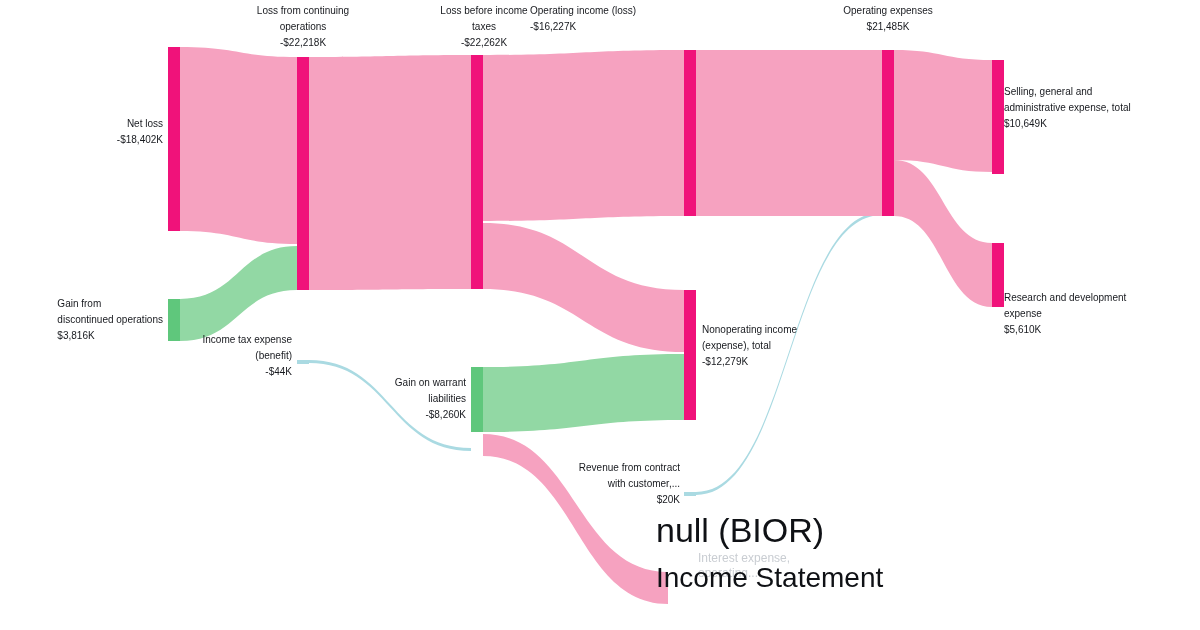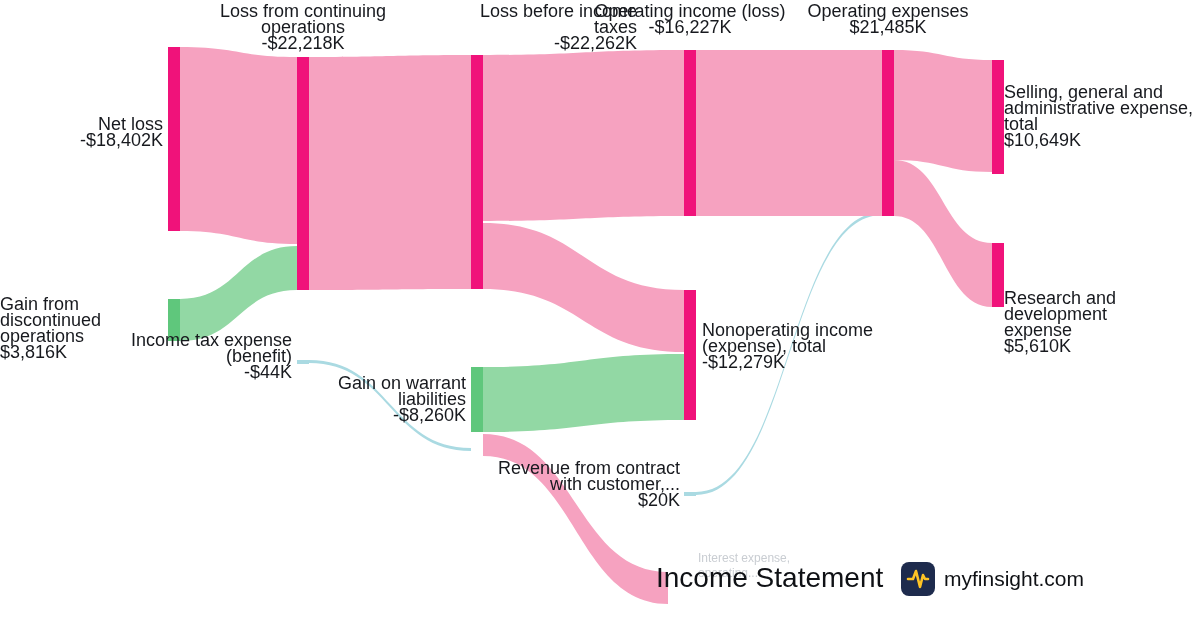--- a/index.html
+++ b/index.html
@@ -3,21 +3,21 @@
 <meta charset="utf-8">
 <style>
   html,body{margin:0;padding:0}
   body{
     width:1200px;height:630px;overflow:hidden;background:#ffffff;
     font-family:"Liberation Sans", sans-serif;
   }
   .stage{position:relative;width:1200px;height:630px;background:#fff}
   #sankey{position:absolute;left:0;top:0}
   #labels .lbl{
-    position:absolute;font-size:18px;line-height:16px;color:#17191e;
+    position:absolute;font-size:10px;line-height:16px;color:#17191e;
     white-space:pre-line;pointer-events:none;
   }
   #labels .lbl.muted{color:#c9cdd2;font-size:12px;line-height:15px}
   .company{
     position:absolute;left:656px;top:510px;font-size:34px;line-height:40px;
     font-weight:500;color:#0f1115;
   }
   .statement{
     position:absolute;left:656px;top:560px;font-size:28px;line-height:36px;
     font-weight:500;color:#0f1115;
@@ -65,49 +65,43 @@
 -$18,402K</div>
       <div class="lbl" style="top: 296px; right: 1037px; text-align: left;">Gain from
 discontinued operations
 $3,816K</div>
       <div class="lbl" style="top: 3px; left: 143px; width: 320px; text-align: center;">Loss from continuing
 operations
 -$22,218K</div>
       <div class="lbl" style="top: 332px; right: 908px; text-align: right;">Income tax expense
 (benefit)
 -$44K</div>
-      <div class="lbl" style="top: 3px; left: 317px; width: 320px; text-align: right;">Loss before income
+      <div class="lbl" style="top: 3px; left: 324px; width: 320px; text-align: center;">Loss before income
 taxes
 -$22,262K</div>
       <div class="lbl" style="top: 375px; right: 734px; text-align: right; margin-left: 9px;">Gain on warrant
 liabilities
 -$8,260K</div>
-      <div class="lbl" style="top: 3px; left: 530px; width: 320px; text-align: center;">Operating income (loss)
+      <div class="lbl" style="top: 3px; left: 530px; width: 320px; text-align: left;">Operating income (loss)
 -$16,227K</div>
       <div class="lbl" style="top: 322px; left: 702px;">Nonoperating income
 (expense), total
 -$12,279K</div>
       <div class="lbl" style="top: 460px; right: 520px; text-align: right;">Revenue from contract
 with customer,...
 $20K</div>
       <div class="lbl" style="top: 3px; left: 728px; width: 320px; text-align: center;">Operating expenses
 $21,485K</div>
       <div class="lbl" style="top: 84px; left: 1004px;">Selling, general and
 administrative expense, total
 $10,649K</div>
       <div class="lbl" style="top: 246px; left: 1004px; margin-top: 44px;">Research and development
 expense
 $5,610K</div>
       <div class="lbl muted" style="top: 551px; left: 698px;">Interest expense,
 operating...</div>
     </div>
 
+  <div class="company">null (BIOR)</div>
   <div class="statement">Income Statement</div>
 
-  <div class="brand">
-    <svg class="brand-icon" width="34" height="34" viewBox="0 0 34 34">
-      <rect x="0" y="0" width="34" height="34" rx="8" fill="#1E2B4D"></rect>
-      <polyline points="7,17 12,17 15,9 19,25 22,13 24,17 27,17" fill="none" stroke-width="2.6" stroke-linecap="round" stroke-linejoin="round" stroke="#FFC425"></polyline>
-    </svg>
-    <span class="brand-name">myfinsight.com</span>
-  </div>
 
 </div>
 
 </body></html>

